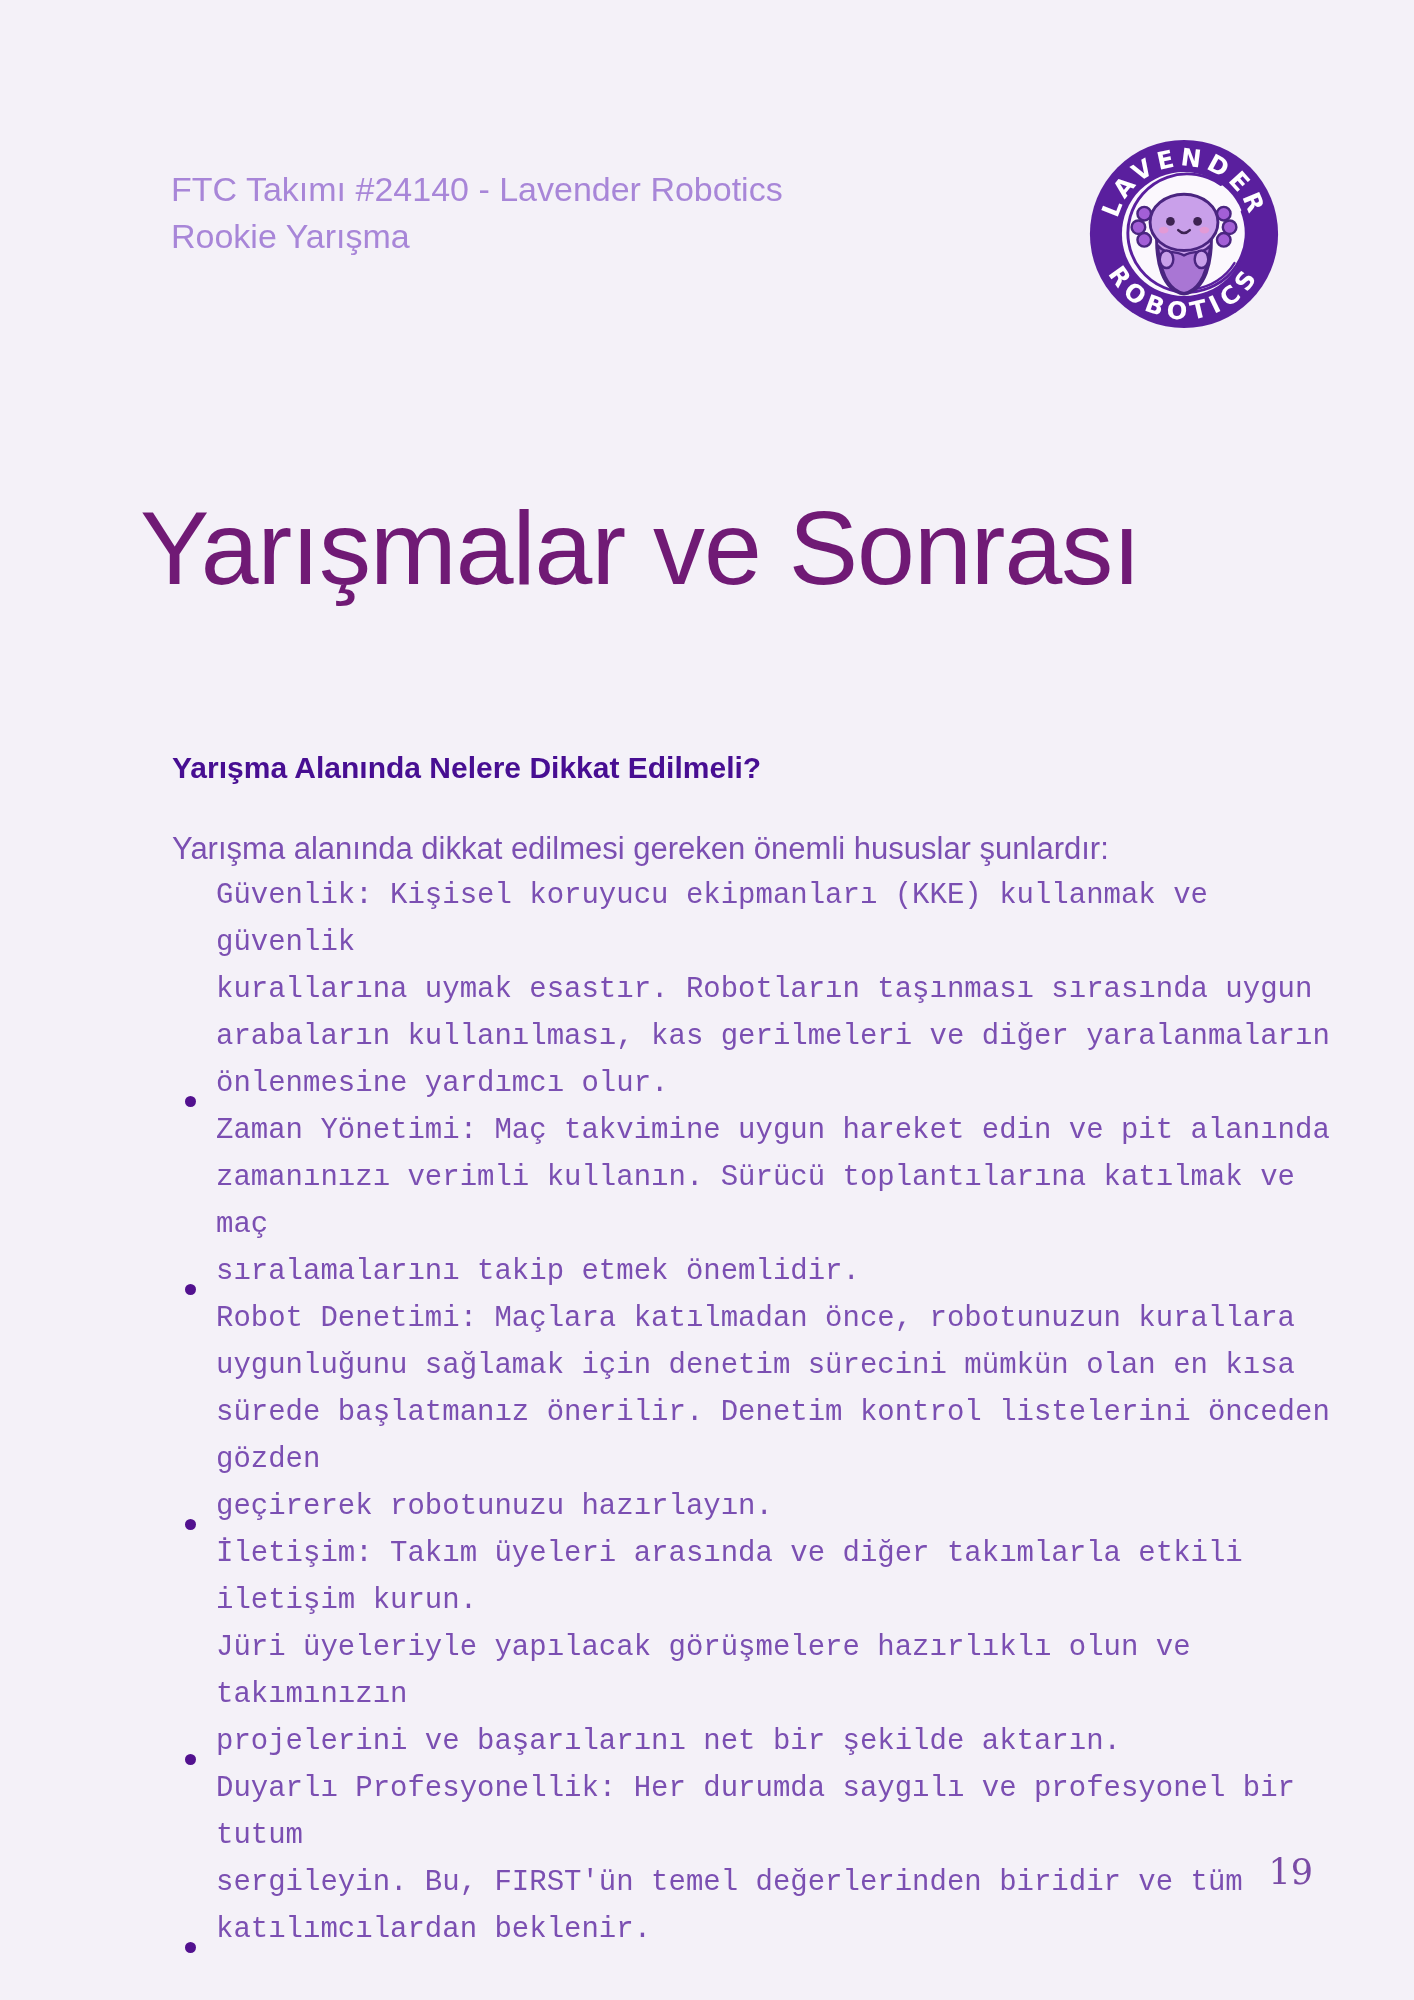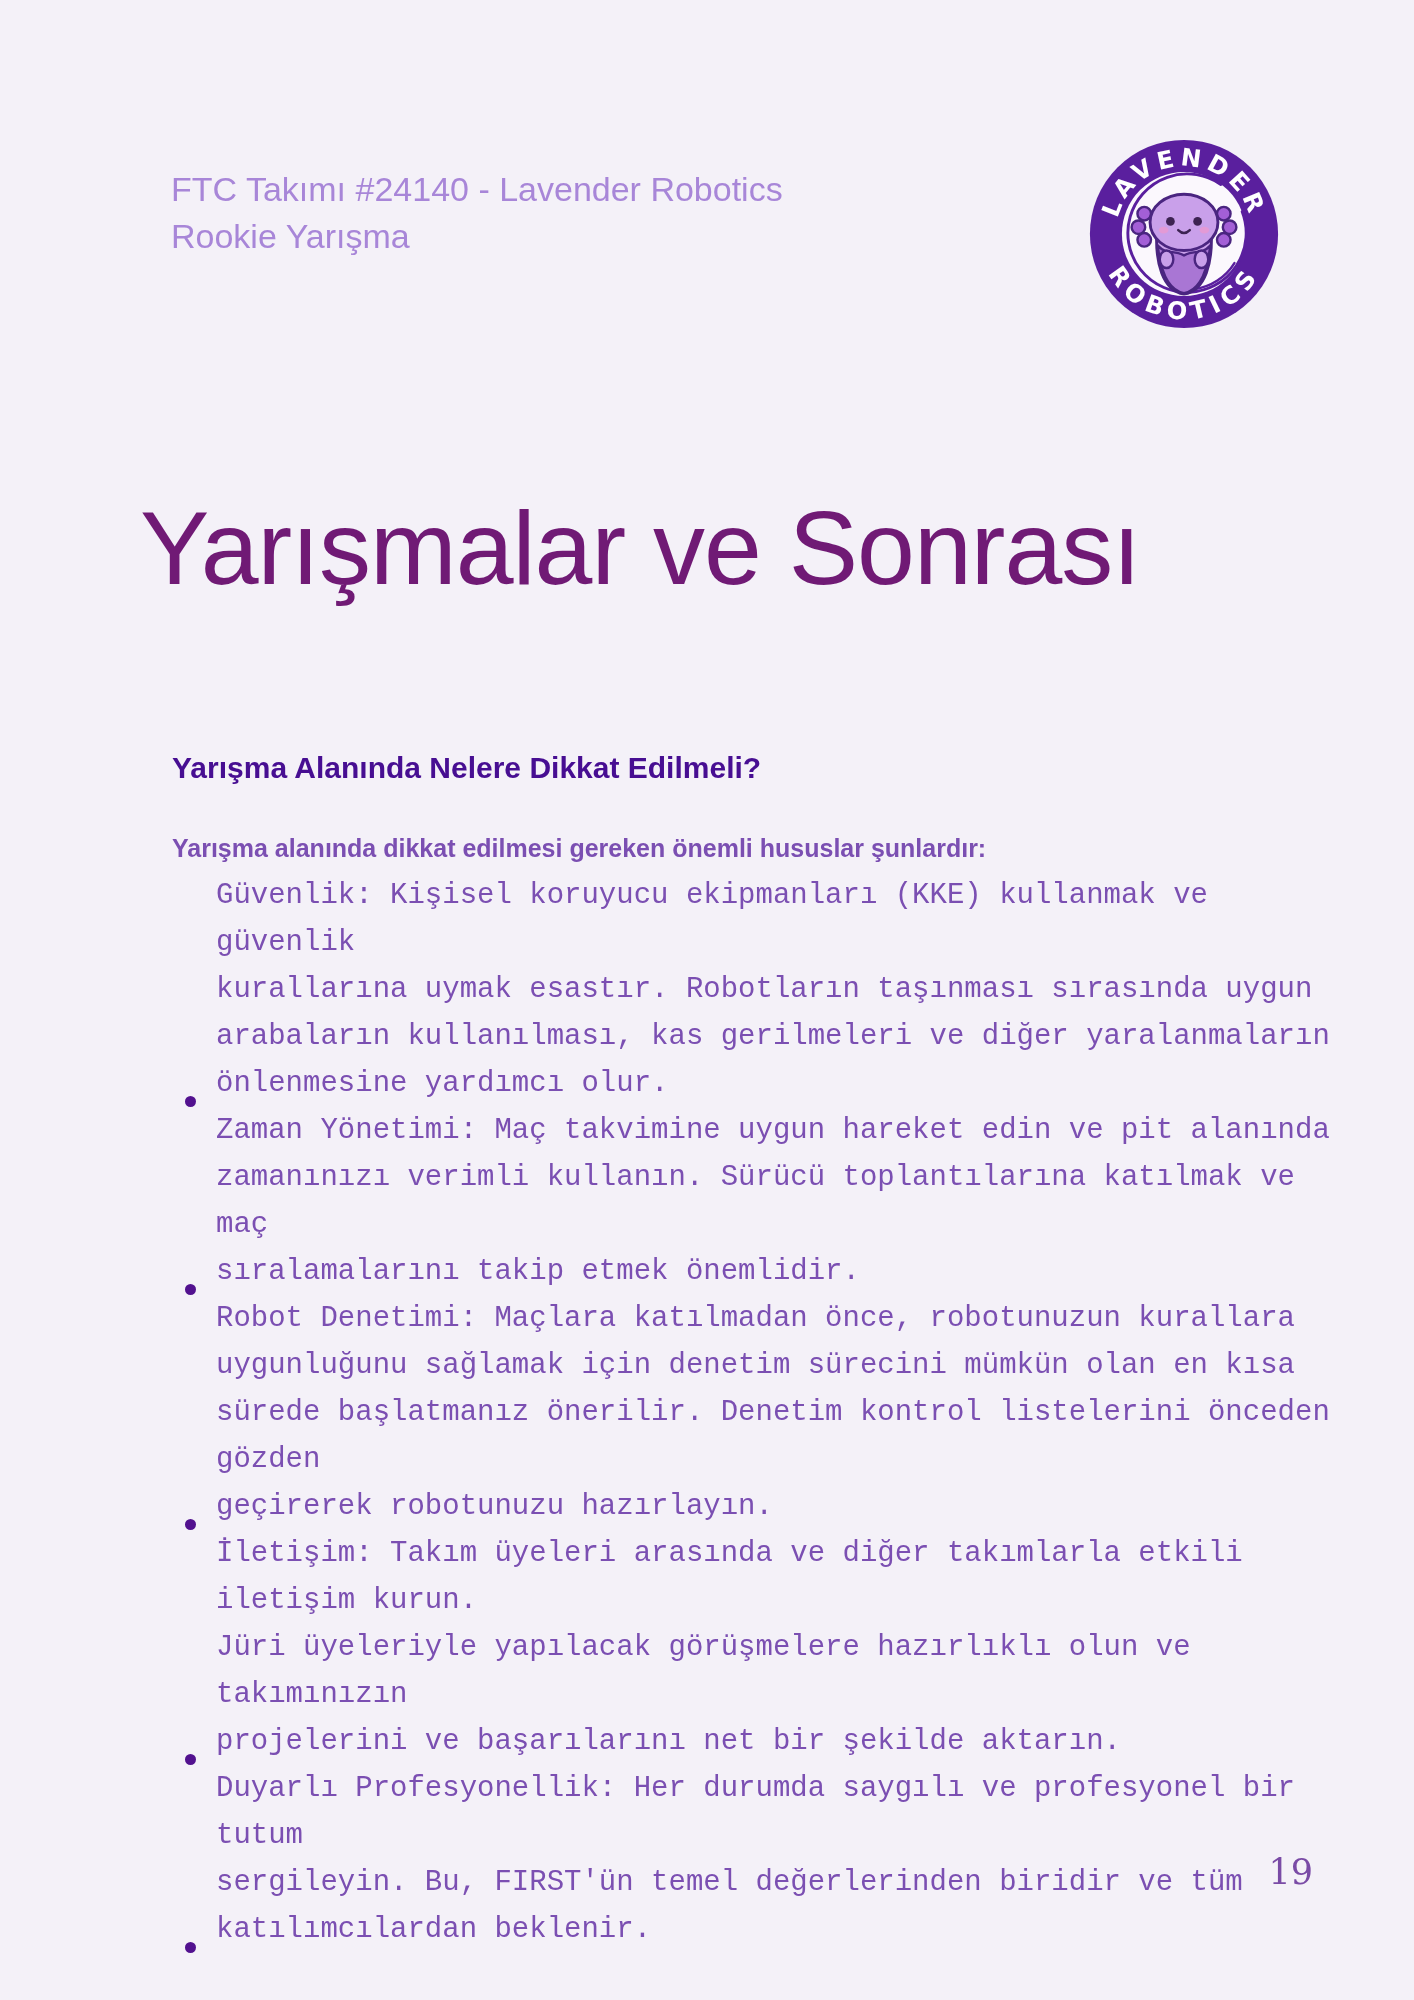--- a/index.html
+++ b/index.html
@@ -37,24 +37,23 @@
   .content{
     position:absolute;left:130px;top:747px;width:1190px;margin-left:42px;
   }
   .section-heading{
     font-size:30px;line-height:42px;
     font-weight:700;
     color:#470e92;
     margin:0 0 36px 0;
   }
   .intro{
-    font-size:25px;line-height:47px;
+    font-size:31px;line-height:47px;
     color:#7b4fb2;
     margin:0;
-    font-weight:bold;
   }
   .bullet-list{
     list-style:none;margin:0;padding:0;
   }
   .bullet-item{
     display:flex;
     align-items:flex-end;
     padding-left:13px;
     gap:20px;
     font-family:Liberation Mono, monospace;

